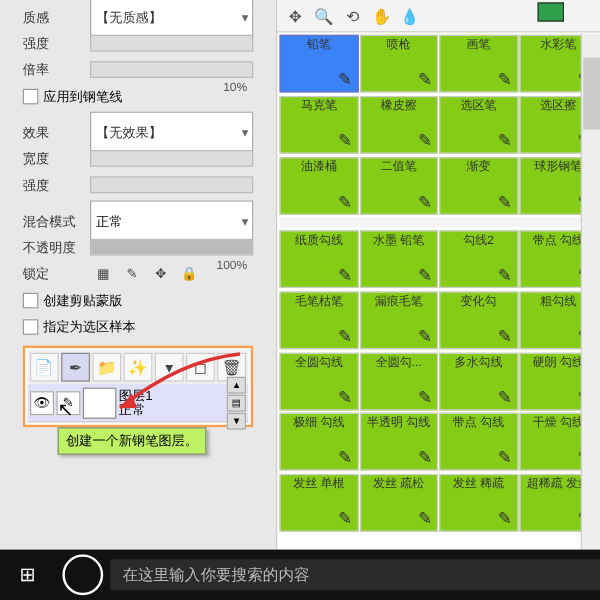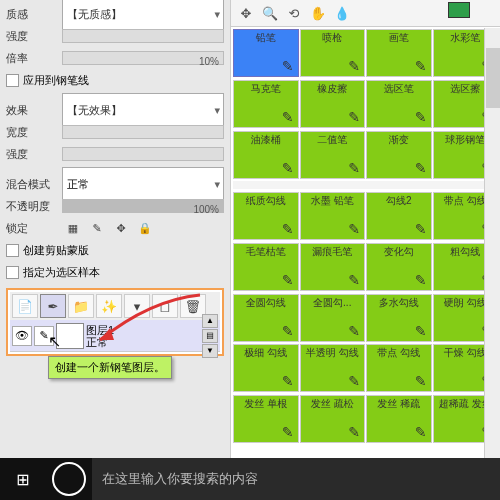--- a/index.html
+++ b/index.html
@@ -1,24 +1,24 @@
 <!DOCTYPE html>
 <html><head>
 <meta charset="utf-8">
 <style>
 *{box-sizing:border-box;margin:0;padding:0;font-family:"Microsoft YaHei",sans-serif;font-size:11px}
 body{background:#f0f0f0;width:500px;height:500px;overflow:hidden;position:relative}
 .main{display:flex;height:458px}
-.left{width:230px;background:#e8e8e8;padding:4px 6px;display:flex;flex-direction:column;gap:2px}
+.left{width:230px;background:#e8e8e8;padding:4px 19px;display:flex;flex-direction:column;gap:2px}
 .right{flex:1;background:#fff;position:relative;border-left:1px solid #ccc}
 .row{display:flex;align-items:center;height:20px;gap:4px}
 .lbl{width:52px;color:#333}
 .slider{flex:1;height:14px;background:#ddd;border:1px solid #bbb;position:relative}
 .slider-fill{height:100%;background:#bbb}
-.pct{position:absolute;right:4px;top:4px;font-size:10px;color:#555}
+.pct{position:absolute;right:4px;top:16px;font-size:10px;color:#555}
 .chk{width:13px;height:13px;border:1px solid #999;background:#fff;display:inline-block}
 .sel{flex:1;height:34px;background:#fff;border:1px solid #aaa;display:flex;align-items:center;padding:0 4px;position:relative}
 .sel::after{content:"▾";position:absolute;right:3px;color:#666}
 .bracket{color:#333}
 .section-gap{height:6px}
 .lock-icons{display:flex;gap:10px;padding-left:4px}
 .ico{width:14px;height:14px;display:inline-flex;align-items:center;justify-content:center;color:#444}
 .layers-panel{border:2px solid #f5a050;background:#fff;margin-top:4px;padding:2px}
 .toolbar{display:flex;gap:2px;padding:2px;background:#eee}
 .tb-btn{width:26px;height:24px;border:1px solid #ccc;background:#f8f8f8;display:flex;align-items:center;justify-content:center;font-size:13px;color:#444}
@@ -40,21 +40,21 @@
 .brush-grid{padding:2px;display:grid;grid-template-columns:repeat(4,1fr);gap:1px;overflow-y:auto;height:420px}
 .brush{border:1px solid #ccc;background:#84cc16;height:48px;display:flex;flex-direction:column;align-items:center;justify-content:space-between;padding:2px;position:relative}
 .brush.sel-b{background:#3b82f6;border:1px solid #7070c0}
 .brush-name{font-size:10px;color:#333;text-align:center;line-height:11px}
 .brush-ico{font-size:14px;color:#333;align-self:flex-end;margin-right:2px}
 .scrollbar{position:absolute;right:0;top:28px;bottom:0;width:16px;background:#eee;border-left:1px solid #ccc}
 .sb-thumb{width:14px;height:60px;background:#ccc;margin:20px auto}
 .taskbar{position:absolute;bottom:0;left:0;right:0;height:42px;background:#111;display:flex;align-items:center}
 .win-btn{width:46px;height:42px;display:flex;align-items:center;justify-content:center;color:#fff;font-size:16px}
 .cortana{width:34px;height:34px;border:2px solid #fff;border-radius:50%;margin:0 6px}
-.search{flex:1;height:42px;background:#2a2a2a;color:#bbb;display:flex;align-items:center;padding:0 10px;font-size:13px}
+.search{flex:1;height:26px;background:#2a2a2a;color:#bbb;display:flex;align-items:center;padding:0 10px;font-size:13px}
 .grp-gap{grid-column:1/-1;height:8px;background:#f4f4f4}
 </style>
 </head>
 <body>
 
 <div class="main">
   <div class="left">
     <div class="row">
         <span class="lbl">质感</span>
         <div class="sel">

